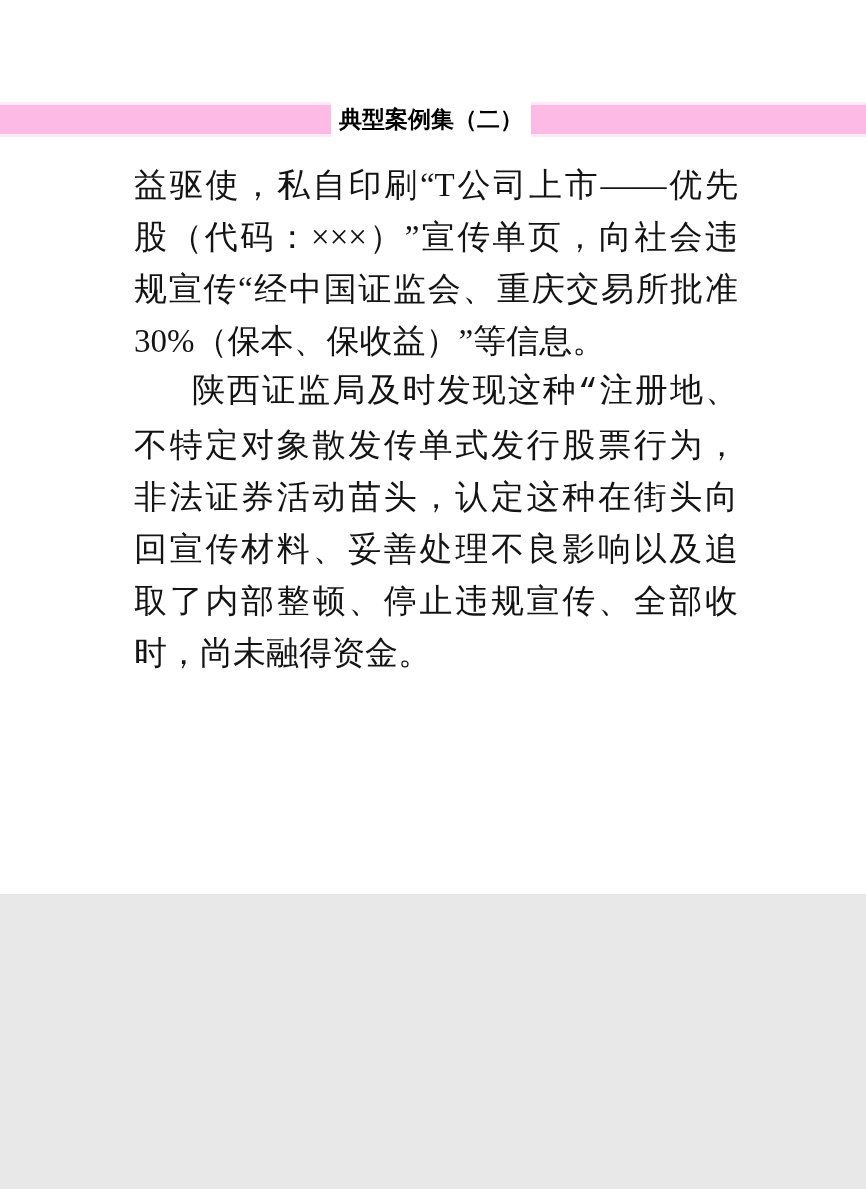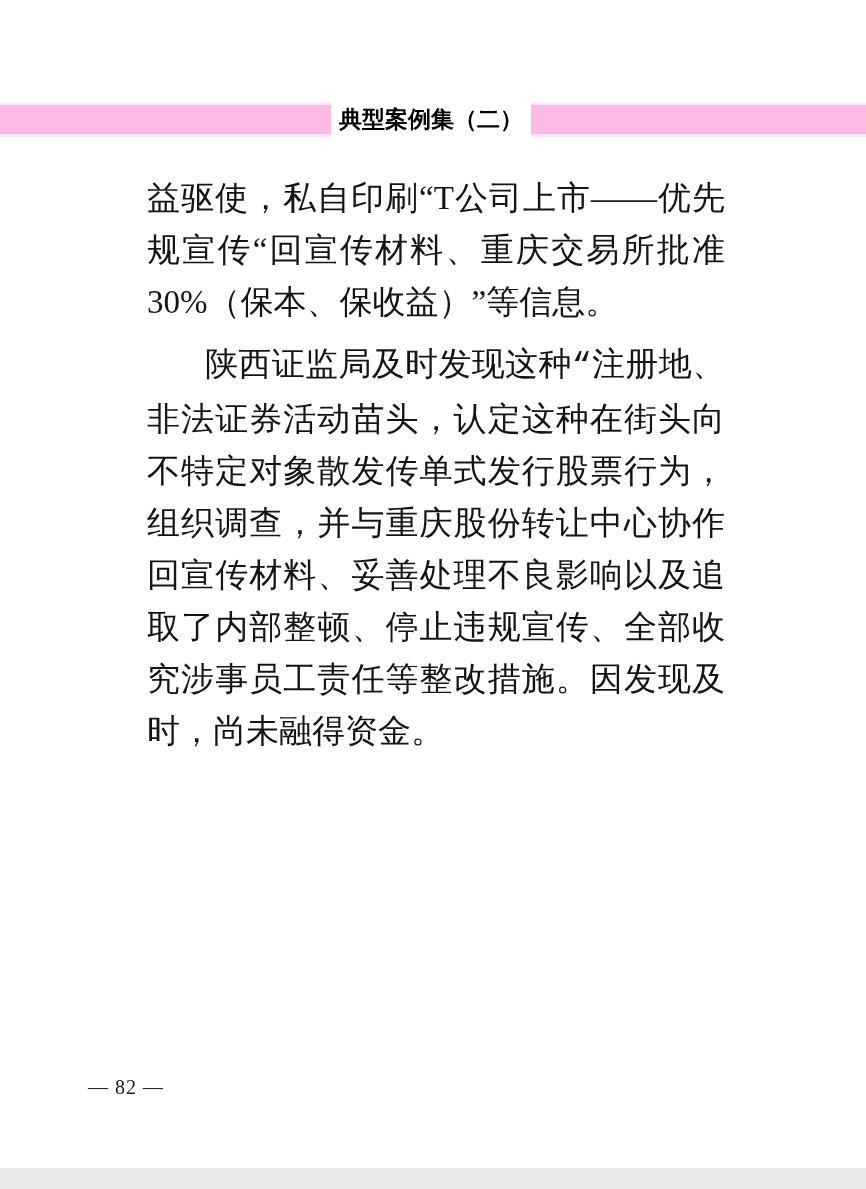--- a/index.html
+++ b/index.html
@@ -2,21 +2,21 @@
 <html><head>
 <meta charset="utf-8">
 <style>
   * { margin: 0; padding: 0; box-sizing: border-box; }
   html, body { background: #e8e8e8; }
   body { font-family: "Liberation Serif", "DejaVu Serif", serif; }
 
   .page {
     position: relative;
     width: 866px;
-    height: 1168px;
+    height: 894px;
     margin: 0 auto;
     background: #ffffff;
     overflow: hidden;
     color: #141414;
   }
 
   
   .running-head { position: absolute; top: 0; left: 0; width: 866px; height: 140px; }
   .head-bar {
     position: absolute;
@@ -42,21 +42,21 @@
     white-space: nowrap;
   }
 
   
   .text-block {
     position: absolute;
     left: 134px;
     top: 159px;
     width: 604px;
   }
-  .para { margin: 13px; }
+  .para { margin: 0; }
   .line {
     font-size: 33px;
     line-height: 52px;
     height: 52px;
     color: #141414;
     text-align: justify;
     text-align-last: justify;
     text-justify: inter-character;
     overflow: hidden;
   }
@@ -83,32 +83,31 @@
   <div class="running-head">
     <div class="head-bar left"></div>
     <div class="head-title">典型案例集（二）</div>
     <div class="head-bar right"></div>
   </div>
 
   <div class="text-block">
 
     <div class="para">
       <div class="line">益驱使，私自印刷“T公司上市——优先</div>
-      <div class="line">规宣传“回宣传材料、重庆交易所批准</div>
+      <div class="line">股（代码：×××）”宣传单页，向社会违</div>
+      <div class="line">规宣传“经中国证监会、重庆交易所批准</div>
       <div class="line no-justify">30%（保本、保收益）”等信息。</div>
     </div>
 
     <div class="para">
       <div class="line indent">陕西证监局及时发现这种“注册地、</div>
+      <div class="line">不特定对象散发传单式发行股票行为，</div>
       <div class="line">非法证券活动苗头，认定这种在街头向</div>
-      <div class="line">不特定对象散发传单式发行股票行为，</div>
-      <div class="line">组织调查，并与重庆股份转让中心协作</div>
       <div class="line">回宣传材料、妥善处理不良影响以及追</div>
       <div class="line">取了内部整顿、停止违规宣传、全部收</div>
-      <div class="line">究涉事员工责任等整改措施。因发现及</div>
       <div class="line no-justify">时，尚未融得资金。</div>
     </div>
 
   </div>
 
   <div class="folio">— 82 —</div>
 
 </div>
 
 </body></html>

